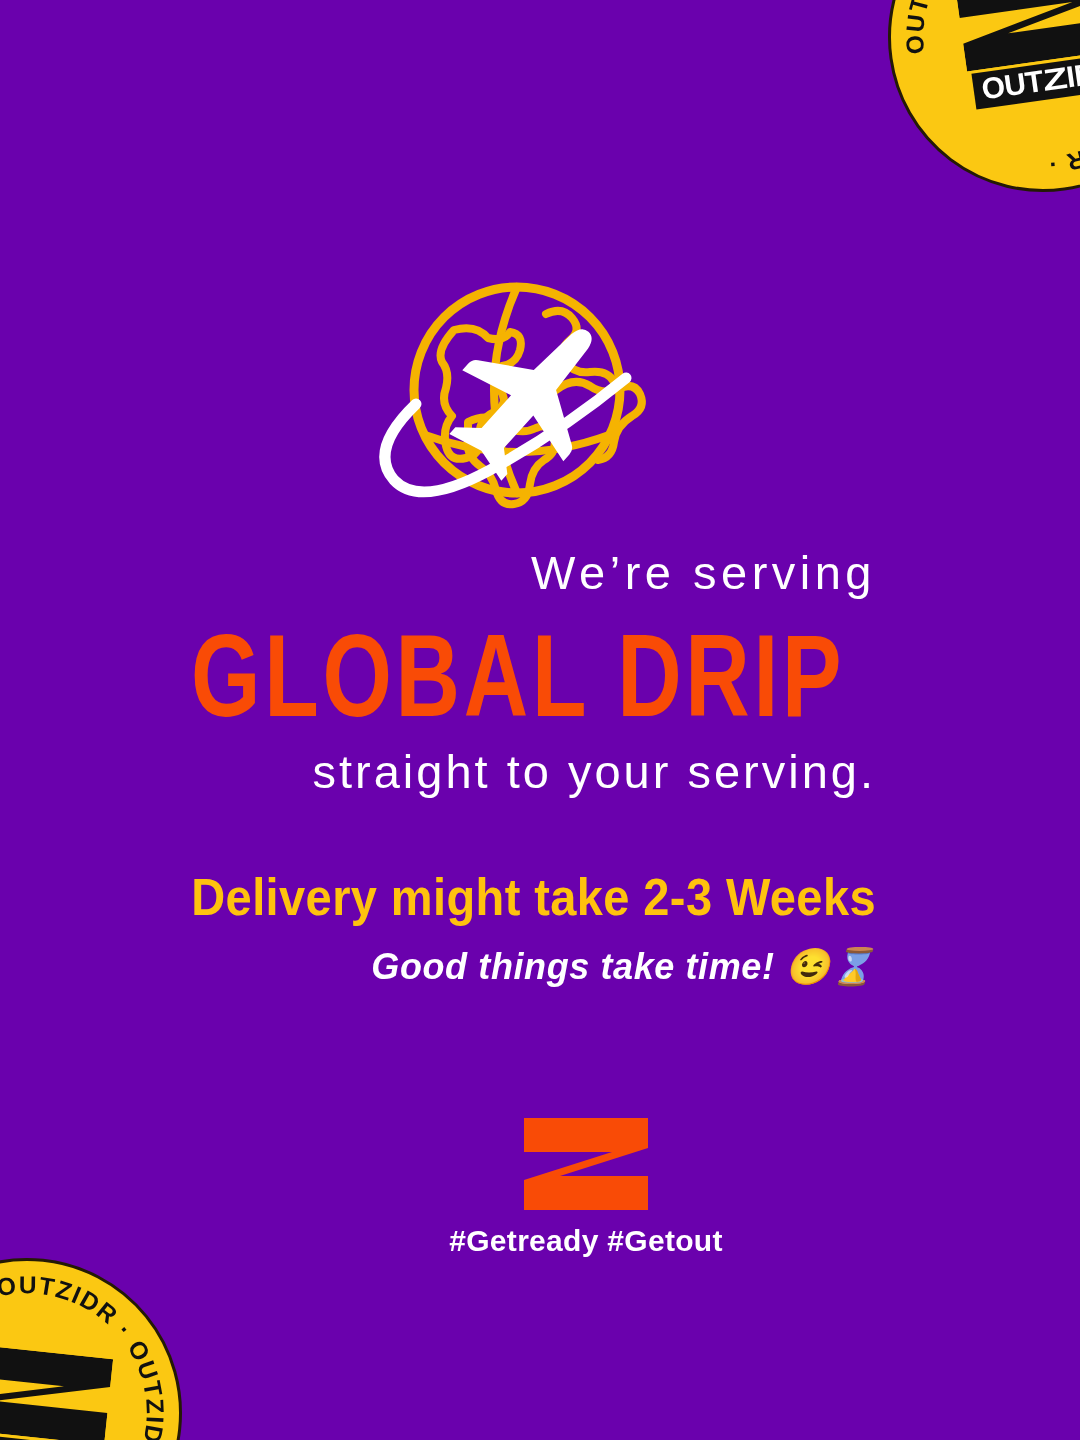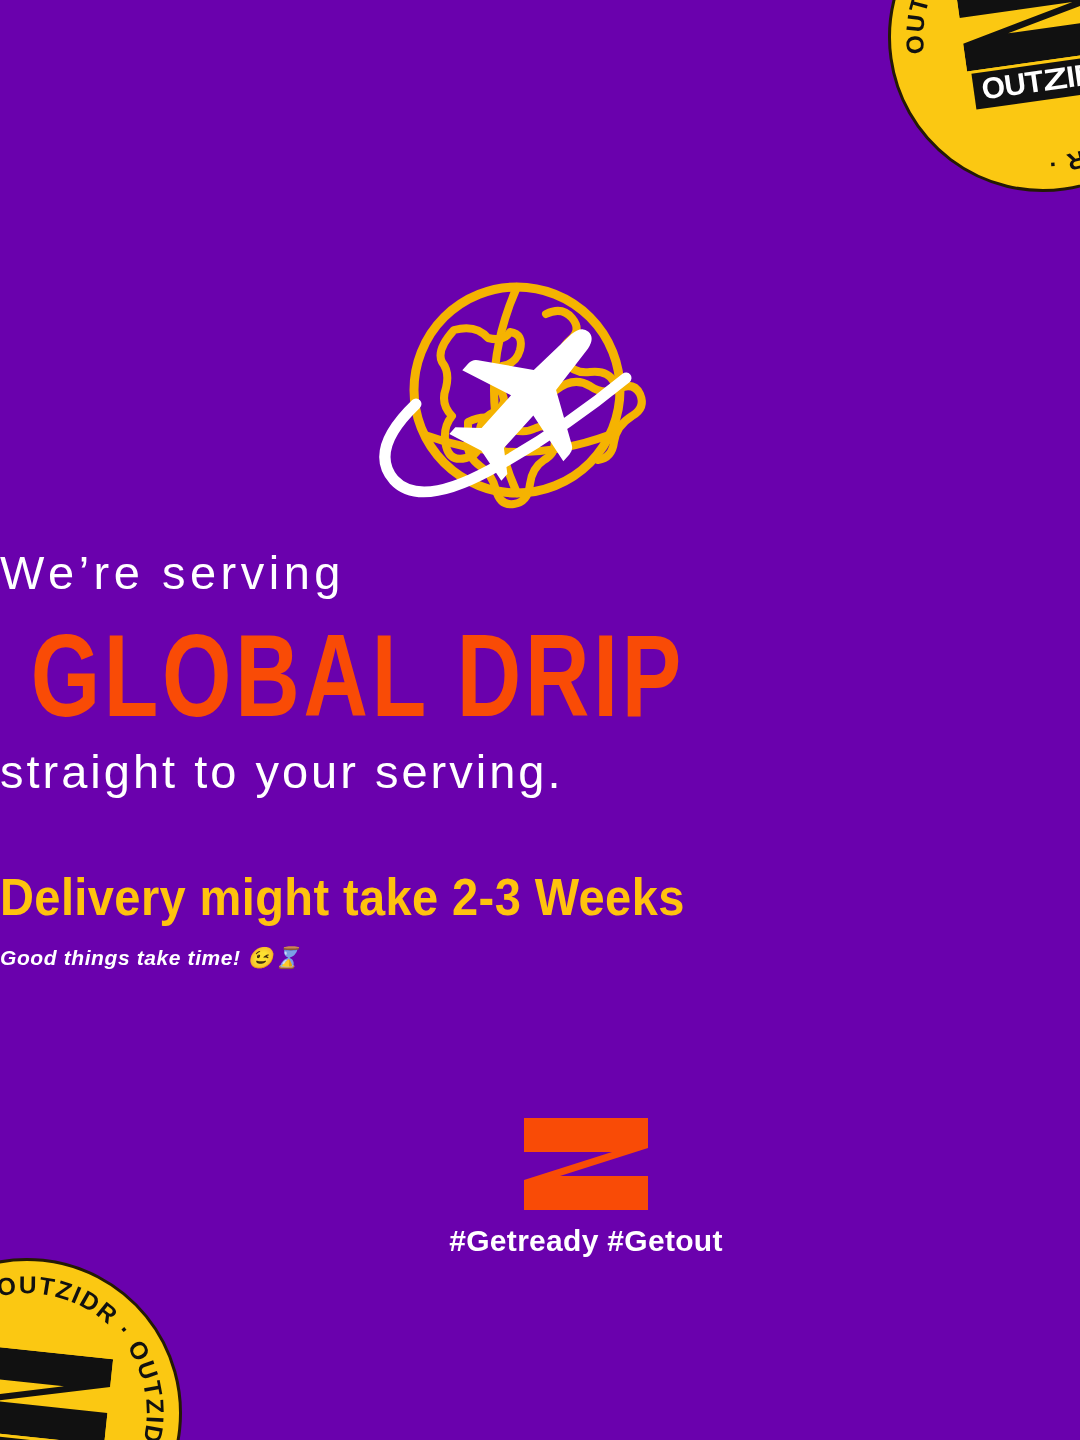--- a/index.html
+++ b/index.html
@@ -97,21 +97,21 @@
     width: 380px;
     height: 250px;
   }
 
   
   .copy {
     position: absolute;
     top: 548px;
     left: 0;
     width: 876px;
-    text-align: left;
+    text-align: right;
   }
   .line-serving {
     color: #ffffff;
     font-size: 47px;
     font-weight: 300;
     letter-spacing: 4.5px;
     line-height: 1.05;
   }
   .line-global {
     color: #F94B06;
@@ -135,21 +135,21 @@
   .line-delivery {
     color: #FFC20E;
     font-size: 47px;
     font-weight: bold;
     letter-spacing: 0.4px;
     margin-top: 72px;
     transform: scaleY(1.12);
   }
   .line-goodthings {
     color: #ffffff;
-    font-size: 21px;
+    font-size: 36px;
     font-weight: bold;
     font-style: italic;
     letter-spacing: 0.6px;
     margin-top: 22px;
   }
 
   
   .footer {
     position: absolute;
     top: 1118px;

